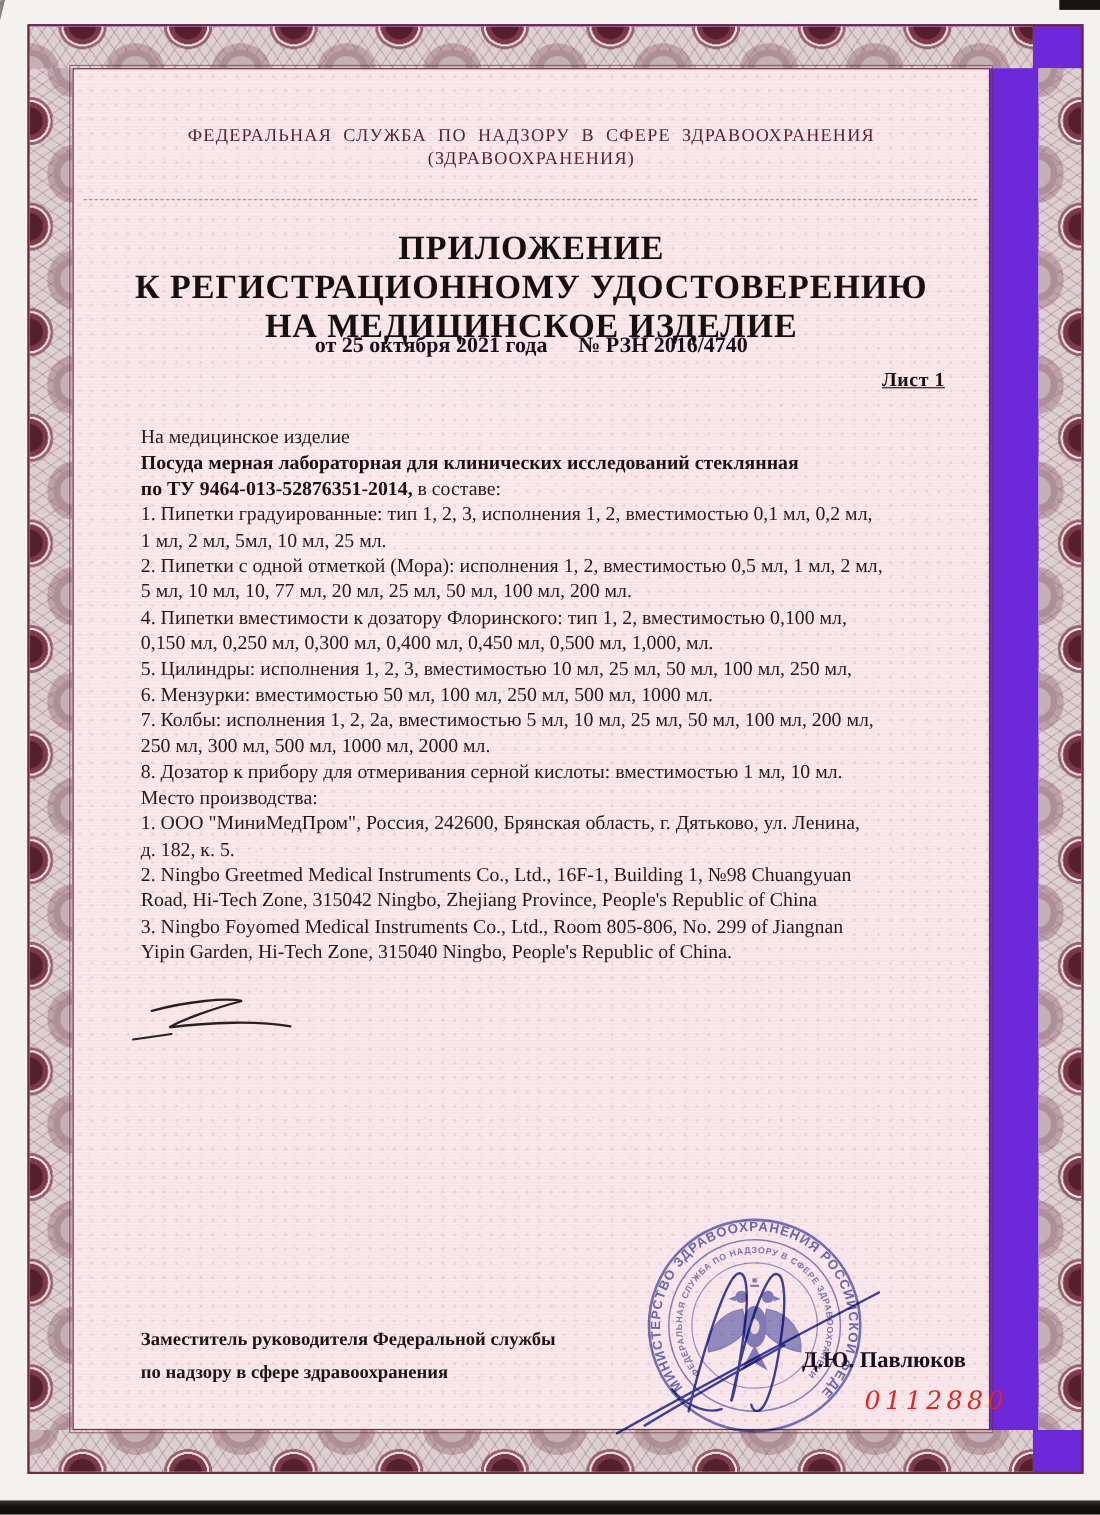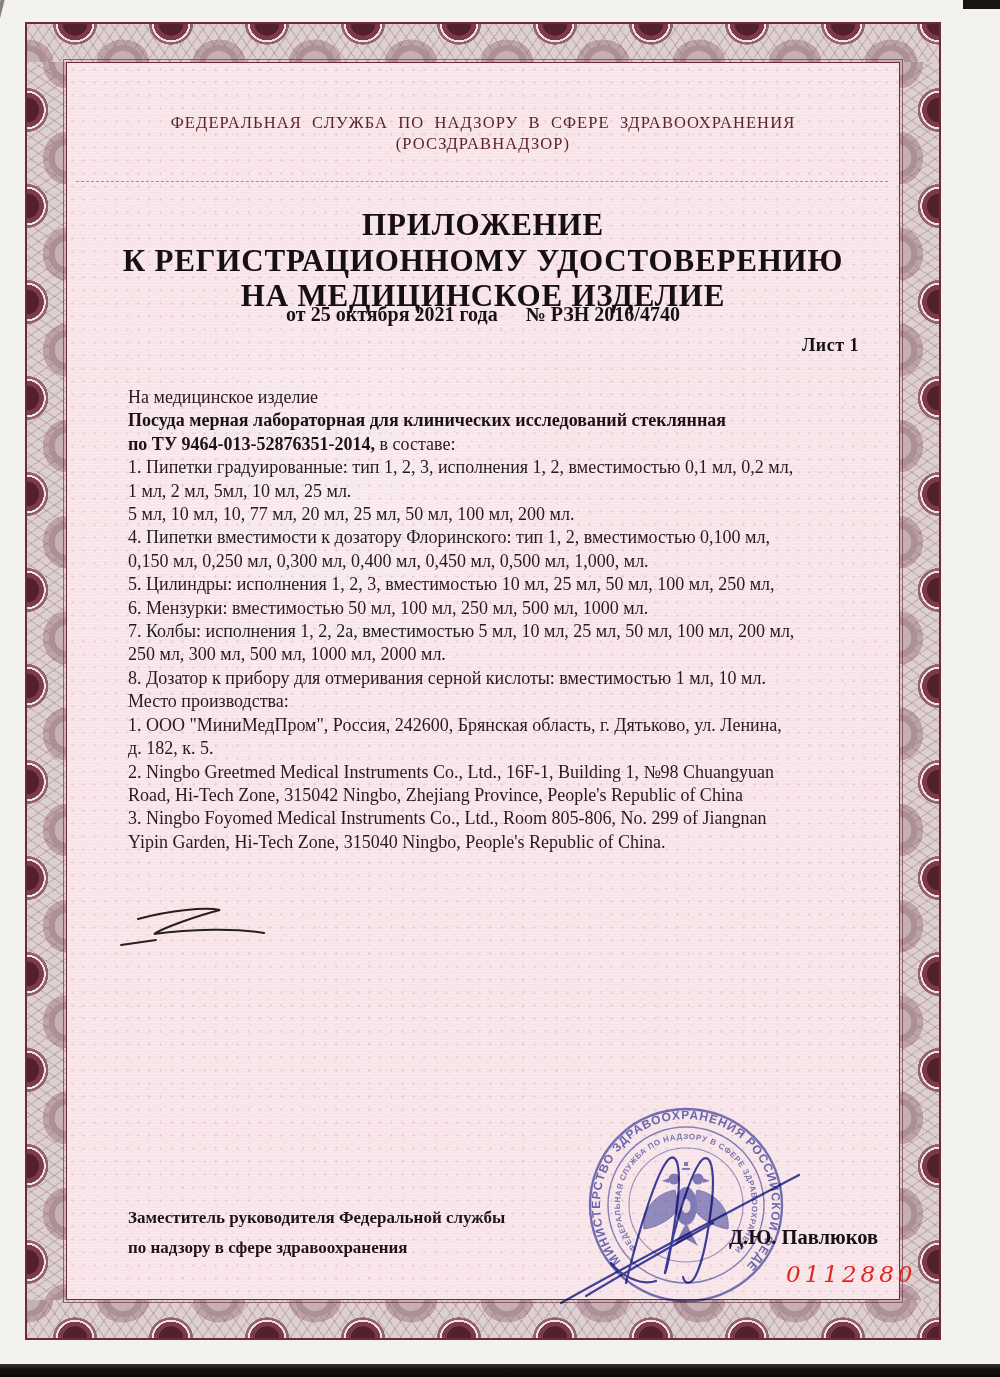--- a/index.html
+++ b/index.html
@@ -10,21 +10,21 @@
   }
   
   .artifact-bottom-strip{position:absolute;left:0;top:1364px;width:1000px;height:13px;
     background:linear-gradient(180deg,#3a3531 0,#141210 40%,#0c0b0a 100%);}
   .artifact-topright{position:absolute;left:963px;top:0;width:37px;height:9px;background:#181512;}
   .artifact-topleft{position:absolute;left:2px;top:-6px;width:4px;height:52px;background:#2e2a27;
     transform:rotate(14deg);transform-origin:top left;opacity:.55;border-radius:3px;}
   
   .certificate{
     position:absolute;left:25px;top:22px;width:912px;height:1314px;
-    border:2px solid #6b2b38;background:#6d28d9;box-sizing:content-box;
+    border:2px solid #6b2b38;background:#6d28d9;box-sizing:content-box;padding-left:44px;
   }
   .band{position:absolute;}
   .band-top,.band-bottom{
     left:0;width:912px;height:38px;background-color:#ddd0d2;
   }
   .band-top{top:0;
     background-image:
       radial-gradient(ellipse 33px 31px at 50% 0%, #54202c 0 37%, #7e3a48 38% 52%, #ece5e4 53% 58%, #96606c 59% 66%, transparent 67%),
       radial-gradient(ellipse 42px 36px at 50% 100%, #c5b1b5 0 30%, #ad8f97 31% 46%, rgba(139,90,102,.38) 47% 62%, transparent 63%),
       repeating-linear-gradient(55deg, rgba(104,42,54,.16) 0 1.5px, transparent 1.5px 9px),
@@ -79,21 +79,21 @@
     background-size:11px 13px,17px 9px,auto,auto;
     background-position:0 0,5px 4px,0 0,0 0;
   }
   .issuer{position:absolute;top:49px;left:0;width:100%;text-align:center;
     color:#5c2230;font-size:16.5px;line-height:21px;letter-spacing:1.1px;word-spacing:5px;}
   .sep{position:absolute;top:118px;left:9px;width:812px;border-top:1px dashed rgba(108,48,60,.5);}
   .doc-title{position:absolute;top:144px;left:0;width:100%;text-align:center;
     color:#171013;font-weight:bold;font-size:31px;line-height:35.5px;letter-spacing:.8px;}
   .date-row{position:absolute;top:240px;left:0;width:100%;display:flex;justify-content:center;gap:28px;
     color:#17101a;font-weight:bold;font-size:20px;}
-  .sheet{position:absolute;top:272px;right:40px;color:#171013;font-weight:bold;font-size:18px;letter-spacing:.5px;}
+  .sheet{position:absolute;top:272px;right:40px;color:#171013;font-weight:bold;font-size:18px;letter-spacing:.5px;text-decoration:underline;}
   .body-lines{position:absolute;top:323px;left:61px;right:12px;
     color:#241a1e;font-size:18px;line-height:23.4px;white-space:nowrap;}
   .body-line .b{font-weight:bold;color:#1b1216;}
   .footer-title{position:absolute;top:1140px;left:61px;
     color:#1d1418;font-weight:bold;font-size:17px;line-height:30px;}
   .signer-name{position:absolute;top:1163px;left:662px;
     color:#17101a;font-weight:bold;font-size:20.5px;z-index:5;}
   .serial{position:absolute;top:1198px;left:719px;
     color:#e2261c;font-size:23px;letter-spacing:4px;font-family:"DejaVu Serif","Liberation Serif",serif;z-index:5;font-style:italic;}
   .squiggle-svg{position:absolute;left:49px;top:836px;}
@@ -107,21 +107,21 @@
 <div class="certificate">
   <div class="band band-top"></div>
   <div class="band band-bottom"></div>
   <div class="band band-left"></div>
   <div class="band band-right"></div>
 
   <div class="content">
 
     <div class="issuer">
       <div>ФЕДЕРАЛЬНАЯ СЛУЖБА ПО НАДЗОРУ В СФЕРЕ ЗДРАВООХРАНЕНИЯ</div>
-      <div>(РОСЗДРАВНАДЗОР)</div>
+      <div>(ЗДРАВООХРАНЕНИЯ)</div>
     </div>
 
     <div class="sep"></div>
 
     <div class="doc-title">
       <div>ПРИЛОЖЕНИЕ</div>
       <div>К РЕГИСТРАЦИОННОМУ УДОСТОВЕРЕНИЮ</div>
       <div>НА МЕДИЦИНСКОЕ ИЗДЕЛИЕ</div>
     </div>
 
@@ -131,20 +131,21 @@
     </div>
 
     <div class="sheet">Лист 1</div>
 
     <div class="body-lines" id="body-lines">
         <div class="body-line"><span>На медицинское изделие</span></div>
         <div class="body-line"><span class="b">Посуда мерная лабораторная для клинических исследований стеклянная</span></div>
         <div class="body-line"><span class="b">по ТУ 9464-013-52876351-2014,</span><span> в составе:</span></div>
         <div class="body-line"><span>1. Пипетки градуированные: тип 1, 2, 3, исполнения 1, 2, вместимостью 0,1 мл, 0,2 мл,</span></div>
         <div class="body-line"><span>1 мл, 2 мл, 5мл, 10 мл, 25 мл.</span></div>
+        <div class="body-line"><span>2. Пипетки с одной отметкой (Мора): исполнения 1, 2, вместимостью 0,5 мл, 1 мл, 2 мл,</span></div>
         <div class="body-line"><span>5 мл, 10 мл, 10, 77 мл, 20 мл, 25 мл, 50 мл, 100 мл, 200 мл.</span></div>
         <div class="body-line"><span>4. Пипетки вместимости к дозатору Флоринского: тип 1, 2, вместимостью 0,100 мл,</span></div>
         <div class="body-line"><span>0,150 мл, 0,250 мл, 0,300 мл, 0,400 мл, 0,450 мл, 0,500 мл, 1,000, мл.</span></div>
         <div class="body-line"><span>5. Цилиндры: исполнения 1, 2, 3, вместимостью 10 мл, 25 мл, 50 мл, 100 мл, 250 мл,</span></div>
         <div class="body-line"><span>6. Мензурки: вместимостью 50 мл, 100 мл, 250 мл, 500 мл, 1000 мл.</span></div>
         <div class="body-line"><span>7. Колбы: исполнения 1, 2, 2а, вместимостью 5 мл, 10 мл, 25 мл, 50 мл, 100 мл, 200 мл,</span></div>
         <div class="body-line"><span>250 мл, 300 мл, 500 мл, 1000 мл, 2000 мл.</span></div>
         <div class="body-line"><span>8. Дозатор к прибору для отмеривания серной кислоты: вместимостью 1 мл, 10 мл.</span></div>
         <div class="body-line"><span>Место производства:</span></div>
         <div class="body-line"><span>1. ООО "МиниМедПром", Россия, 242600, Брянская область, г. Дятьково, ул. Ленина,</span></div>

